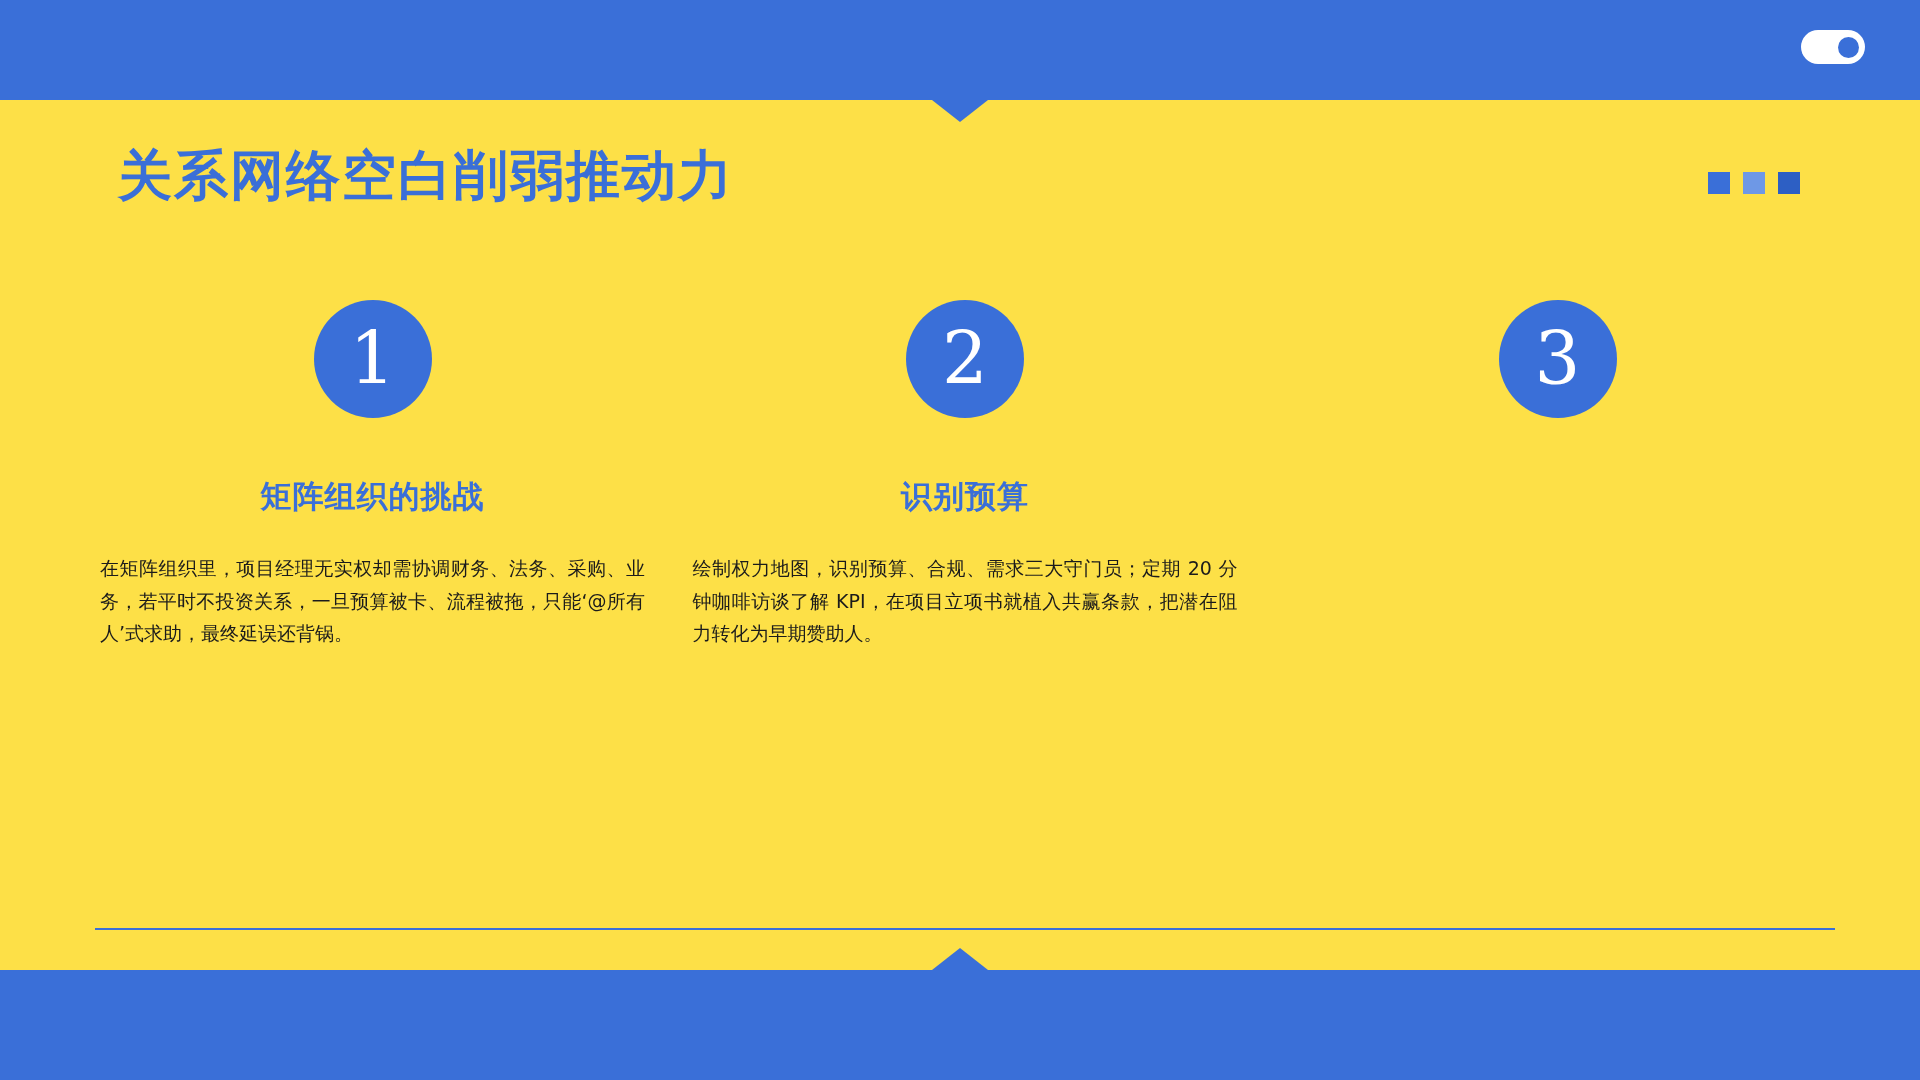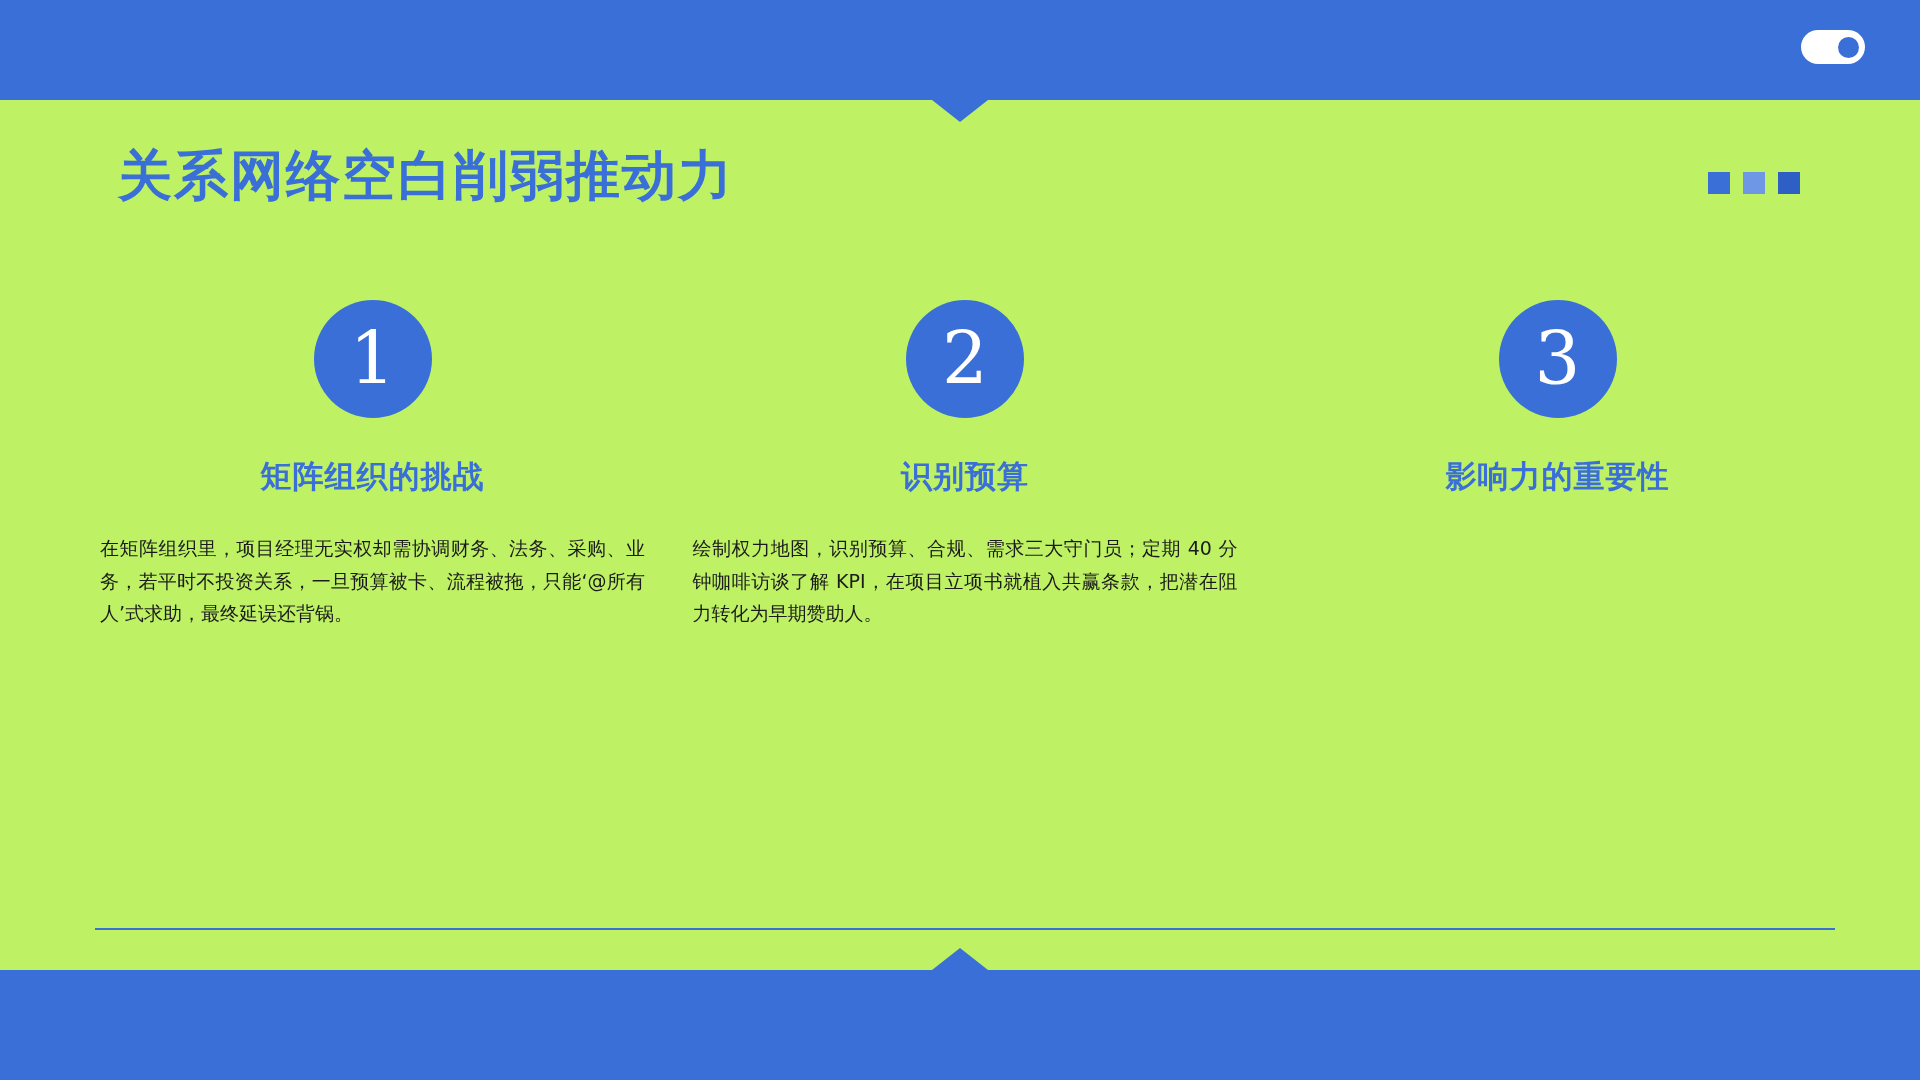--- a/index.html
+++ b/index.html
@@ -11,21 +11,21 @@
     width: 1920px;
     height: 1080px;
     overflow: hidden;
     font-family: "Liberation Sans", "DejaVu Sans", sans-serif;
     position: relative;
   }
 
   .slide {
     position: absolute;
     inset: 0;
-    background: #bef264;
+    background: #fde047;
   }
 
   
   .top-band {
     position: absolute;
     left: 0;
     top: 0;
     width: 1920px;
     height: 100px;
     background: #3a6fd8;
@@ -137,21 +137,21 @@
     display: flex;
     align-items: center;
     justify-content: center;
     font-size: 72px;
     font-weight: 400;
     line-height: 1;
     font-family: "DejaVu Serif", "Liberation Serif", serif;
   }
 
   .col-heading {
-    margin-top: 38px;
+    margin-top: 58px;
     font-size: 31px;
     font-weight: 700;
     color: #3a6fd8;
     letter-spacing: 1px;
     text-align: center;
   }
 
   .col-body {
     margin-top: 34px;
     width: 545px;
@@ -197,26 +197,25 @@
 
     <div class="col">
       <div class="circle">1</div>
       <div class="col-heading">矩阵组织的挑战</div>
       <div class="col-body">在矩阵组织里，项目经理无实权却需协调财务、法务、采购、业务，若平时不投资关系，一旦预算被卡、流程被拖，只能‘@所有人’式求助，最终延误还背锅。</div>
     </div>
 
     <div class="col">
       <div class="circle">2</div>
       <div class="col-heading">识别预算</div>
-      <div class="col-body">绘制权力地图，识别预算、合规、需求三大守门员；定期 40 分钟咖啡访谈了解 KPI，在项目立项书就植入共赢条款，把潜在阻力转化为早期赞助人。</div>
+      <div class="col-body">绘制权力地图，识别预算、合规、需求三大守门员；定期 20 分钟咖啡访谈了解 KPI，在项目立项书就植入共赢条款，把潜在阻力转化为早期赞助人。</div>
     </div>
 
     <div class="col">
       <div class="circle">3</div>
-      <div class="col-heading">影响力的重要性</div>
     </div>
 
   </div>
 
   <div class="rule"></div>
 
   <div class="bottom-band-notch"></div>
   <div class="bottom-band"></div>
 
 </div>

